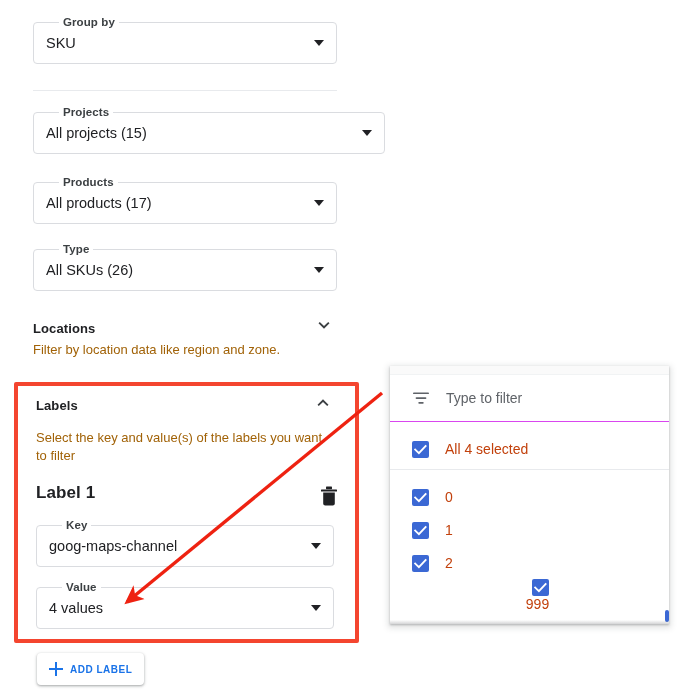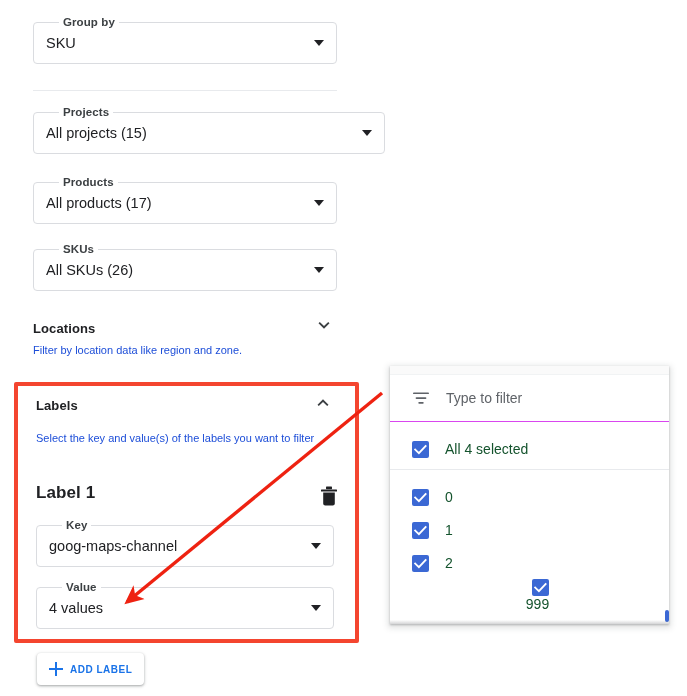--- a/index.html
+++ b/index.html
@@ -62,22 +62,22 @@
   
   .sec-title {
     position: absolute;
     font-size: 13px;
     font-weight: 700;
     color: #202124;
     letter-spacing: .1px;
   }
   .sec-desc {
     position: absolute;
-    font-size: 11px;
-    color: #1d4ed8;
+    font-size: 13px;
+    color: #a16207;
     line-height: 18px;
   }
   .chev {
     position: absolute;
     width: 22px; height: 22px;
   }
   .chev svg { display:block; width:22px; height:22px; }
 
   
   .label-title {
@@ -175,21 +175,21 @@
     width: 17px; height: 17px;
     flex: 0 0 17px;
     border-radius: 2px;
     background: #3b68d4;
     position: relative;
   }
   .dd-row .cb svg { position:absolute; left:1px; top:1px; }
   .dd-row .txt {
     margin-left: 16px;
     font-size: 14px;
-    color: #14532d;
+    color: #c2410c;
     white-space: nowrap;
   }
   .dd-sep {
     position:absolute; left:0; right:0; height:1px; background:#e8eaed;
   }
   .dd-scrollbar {
     position:absolute;
     width:4px;
     background:#3b68d4;
     border-radius:2px;
@@ -220,21 +220,21 @@
       <span class="caret"></span>
     </div>
 
     <div class="field" style="left:33px; top:182px; width:304px;">
       <span class="legend">Products</span>
       <span class="value">All products (17)</span>
       <span class="caret"></span>
     </div>
 
     <div class="field" style="left:33px; top:249px; width:304px;">
-      <span class="legend">SKUs</span>
+      <span class="legend">Type</span>
       <span class="value">All SKUs (26)</span>
       <span class="caret"></span>
     </div>
 
     <div class="sec-title" style="left:33px; top:321px;">Locations</div>
     <div class="chev" style="left:313px; top:314px;">
       <svg viewBox="0 0 24 24">
           <path d="M7.4 8.6 12 13.2l4.6-4.6 1.4 1.4-6 6-6-6z" fill="#3c4043"></path>
         </svg>
     </div>

